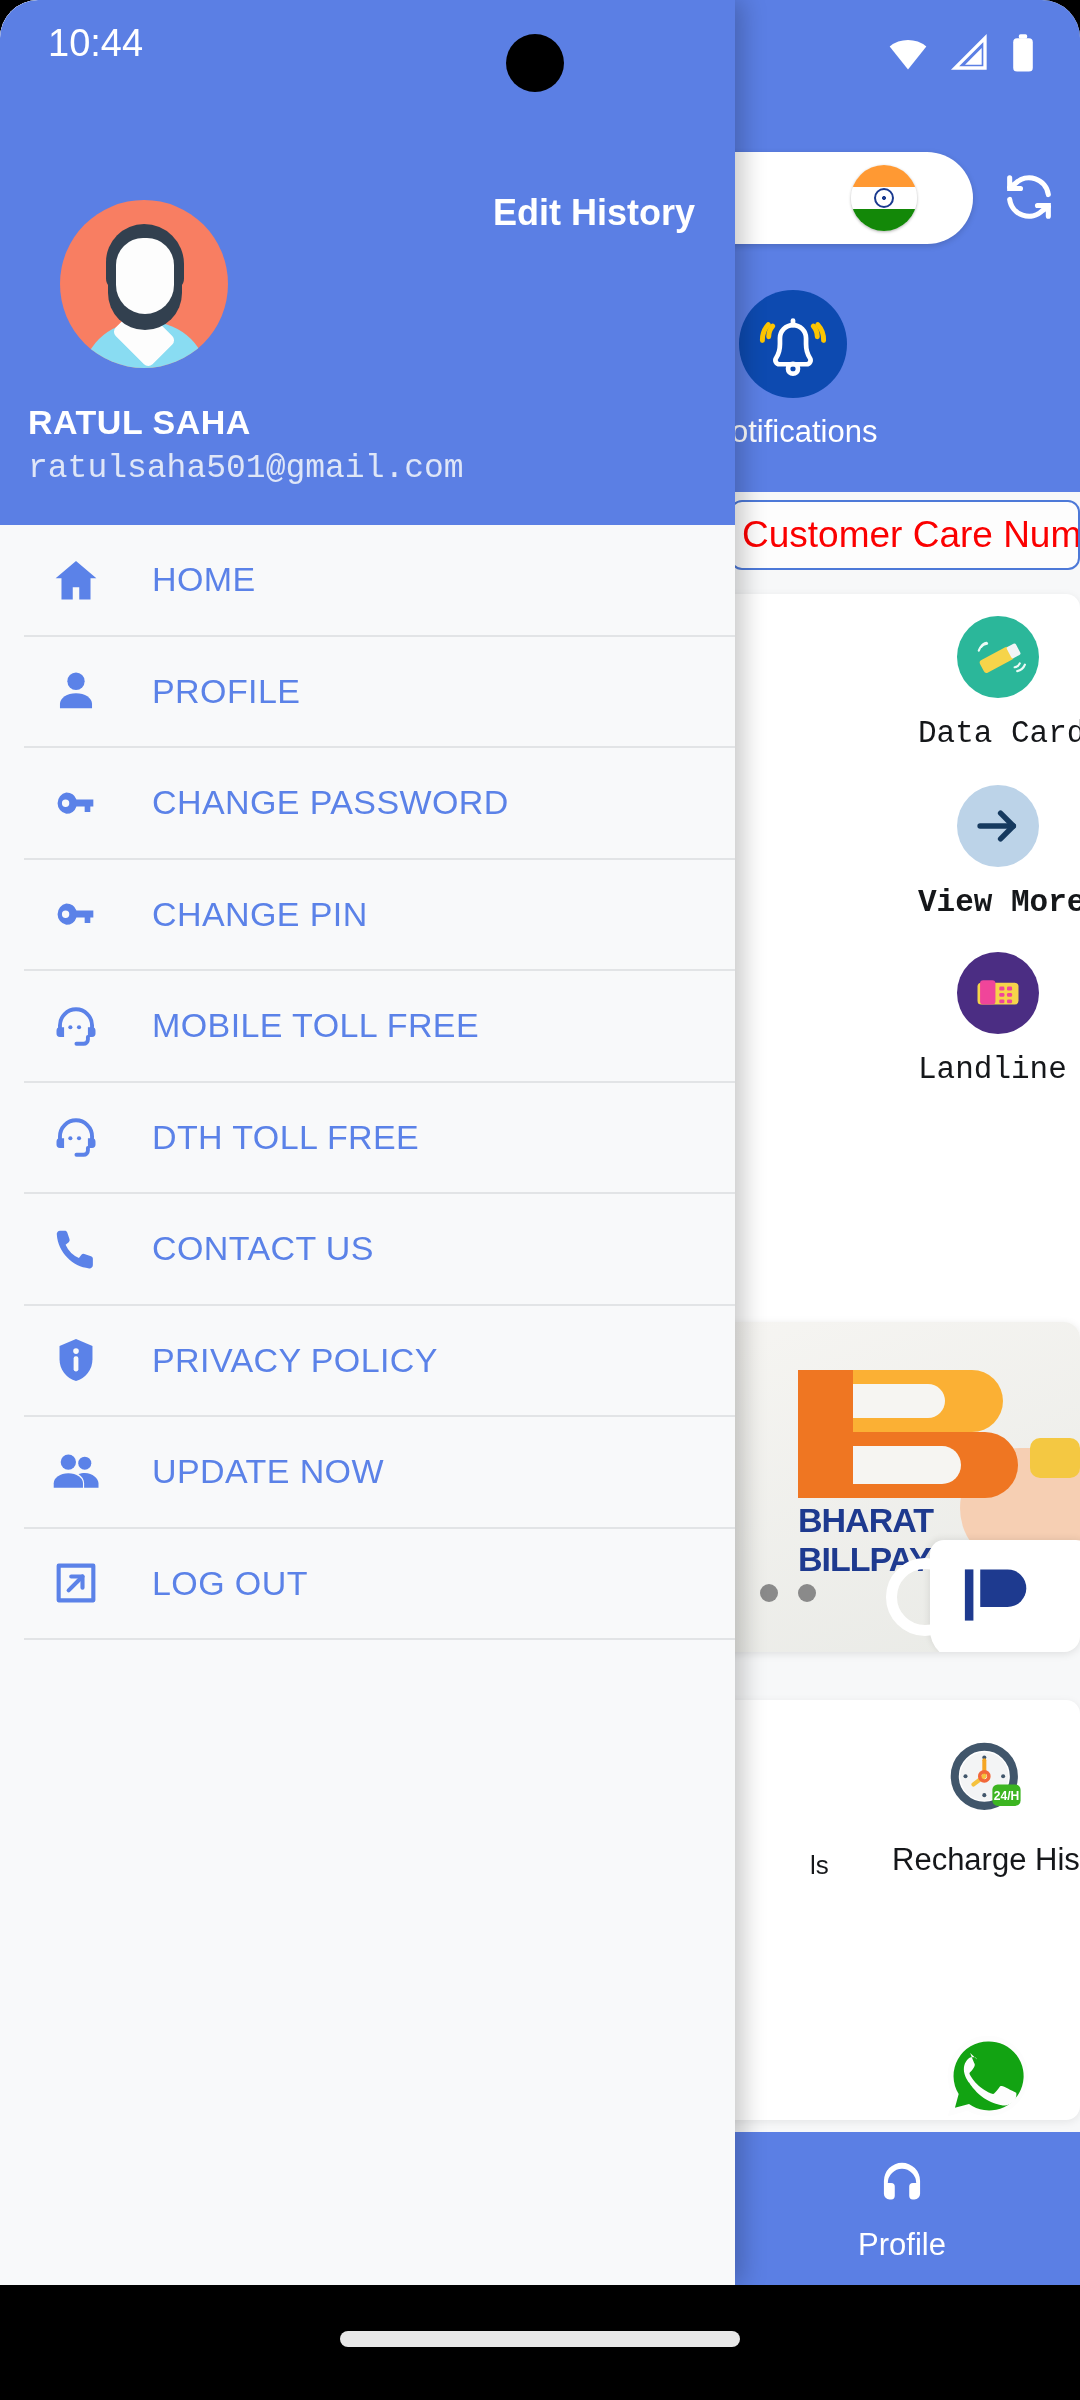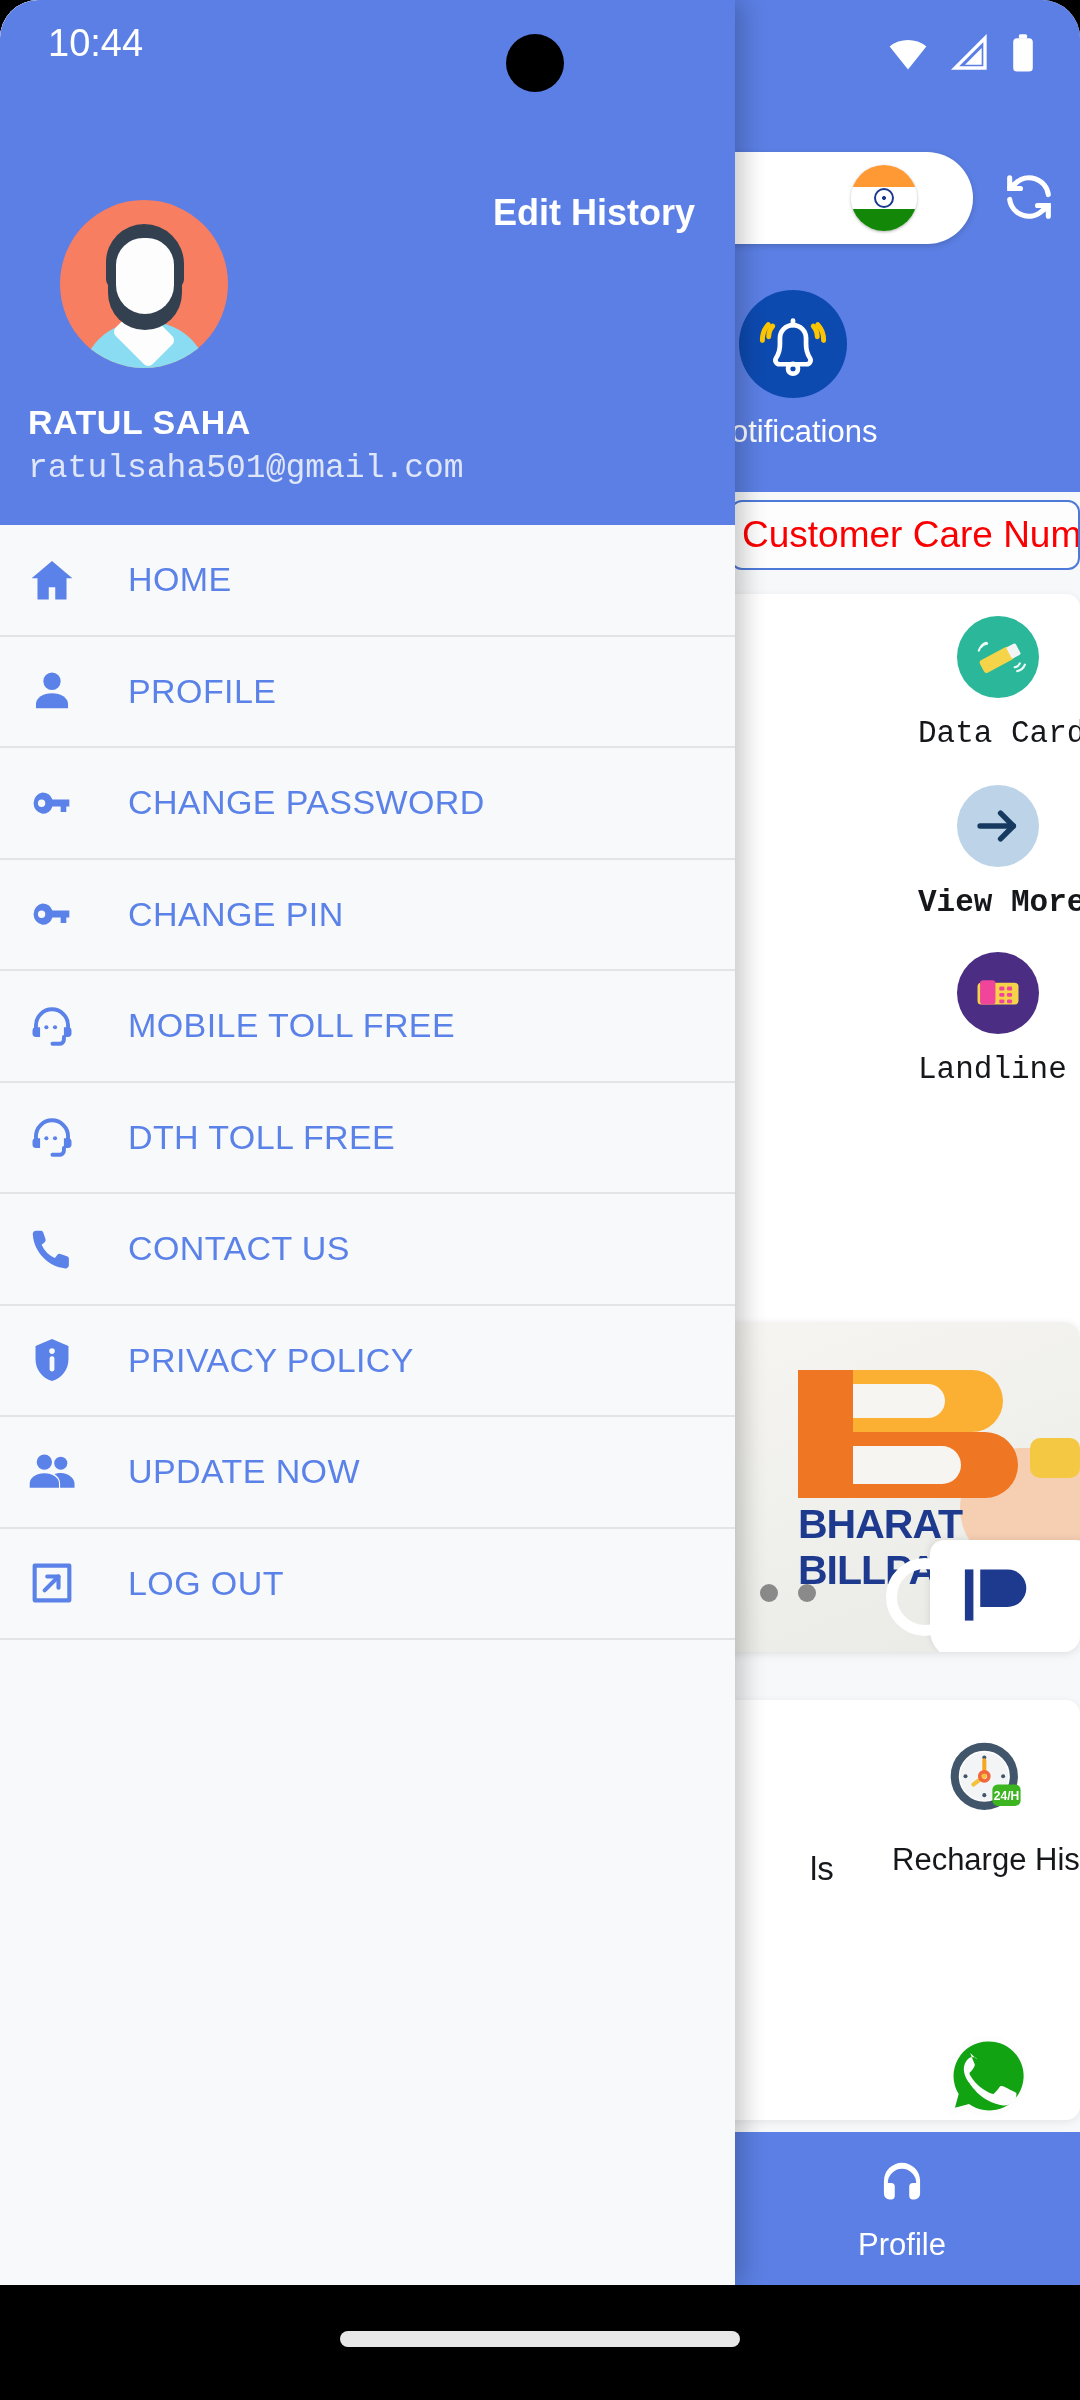--- a/index.html
+++ b/index.html
@@ -69,41 +69,41 @@
   }
   .bb-logo{ position:absolute; left:100px; top:48px; }
   .bb-B{ position:relative; width:205px; height:128px; }
   .bb-stem{ position:absolute; left:0; top:0; width:55px; height:128px; background:#ef7622;}
   .bb-up{ position:absolute; left:55px; top:0; width:150px; height:62px;
           background:#fbb034; border-radius:0 31px 31px 0; }
   .bb-upin{ position:absolute; left:55px; top:14px; width:92px; height:34px; background:#f6f5f2; border-radius:0 17px 17px 0;}
   .bb-lo{ position:absolute; left:55px; top:62px; width:165px; height:66px;
           background:#ef7622; border-radius:0 33px 33px 0;}
   .bb-loin{ position:absolute; left:55px; top:76px; width:108px; height:38px; background:#f6f5f2; border-radius:0 19px 19px 0;}
-  .bb-txt{ color:#1e3a8f; font-weight:bold; font-size:41px; line-height:.98; letter-spacing:-1px; margin-top:6px;}
+  .bb-txt{ color:#1e3a8f; font-weight:bold; font-size:34px; line-height:.98; letter-spacing:-1px; margin-top:6px;}
   .cup{ position:absolute; right:-10px; bottom:-8px; width:160px; height:120px;
         background:#fff; border-radius:14px 14px 30px 30px; box-shadow:-2px -2px 6px rgba(0,0,0,.07);}
   .cup:before{ content:""; position:absolute; left:-44px; top:18px; width:56px; height:56px;
         border:11px solid #fff; border-radius:50%;}
   .cup-mark{ position:absolute; left:34px; top:26px; width:70px; height:58px;}
   .arm{ position:absolute; right:0; bottom:84px; width:120px; height:120px;
         background:#f6cfb3; border-radius:60px 0 0 60px;}
   .arm-sleeve{ position:absolute; right:0; top:-10px; width:50px; height:40px; background:#f4c842; border-radius:10px;}
   .dots{ position:absolute; left:760px; top:1584px; display:flex; gap:20px;}
   .dot{ width:18px; height:18px; border-radius:50%; background:#8a8a8a;}
 
   
   .hist-card{
     position:absolute; left:488px; top:1700px; width:592px; height:420px;
     background:#fff; border-radius:14px; box-shadow:0 2px 8px rgba(0,0,0,.08);
   }
   .hist-item{ position:absolute; left:404px; top:36px; width:190px; text-align:center;}
   .clock{ width:86px; height:86px; margin:0 auto; position:relative;}
   .hist-lab{ font-size:31px; color:#15171a; margin-top:20px; white-space:nowrap;}
-  .partial-lab{ position:absolute; left:322px; top:150px; font-size:33px; color:#15171a;}
+  .partial-lab{ position:absolute; left:322px; top:150px; font-size:26px; color:#15171a;}
 
   .wa{
     position:absolute; left:942px; top:2030px; width:92px; height:92px;
   }
 
   
   .bottomnav{
     position:absolute; left:0; top:2132px; width:1080px; height:153px;
     background:#5b7fe4; display:flex; align-items:center;
   }
@@ -149,21 +149,21 @@
             background:#fdfdfd; border-radius:0 0 24px 24px;}
   .av-mouth{ position:absolute; left:70px; top:96px; width:30px; height:12px;
             background:#fdfdfd; border-radius:3px;}
   .av-body{ position:absolute; left:22px; top:122px; width:126px; height:70px;
             background:#89dcf2; border-radius:58px 58px 0 0;}
   .av-collar{ position:absolute; left:58px; top:116px; width:52px; height:40px;
             background:#fdfdfd; transform:rotate(45deg); border-radius:6px;}
   .uname{ position:absolute; left:28px; top:403px; color:#ffffff; font-size:34px; font-weight:bold; letter-spacing:.5px;}
   .umail{ position:absolute; left:28px; top:450px; color:#dfe6f7; font-size:33px;font-family:Liberation Mono, monospace;}
 
-  .menu{ background:#0f172a; }
+  .menu{ background:#0f172a;margin-left:24px; }
   .mrow{
     position:relative; height:111.5px; display:flex; align-items:center;
     border-bottom:2px solid #e2e4e6; background:#f8f9fa;
   }
   .mrow .mic{ width:60px; height:60px; margin-left:22px; display:flex;
               align-items:center; justify-content:center; flex:0 0 auto;}
   .mrow .mlab{ margin-left:46px; color:#5b82e8; font-size:34px; letter-spacing:.4px;}
 
   
   .gesture{ position:absolute; left:0; top:2285px; width:1080px; height:115px; background:#000; z-index:60;}

